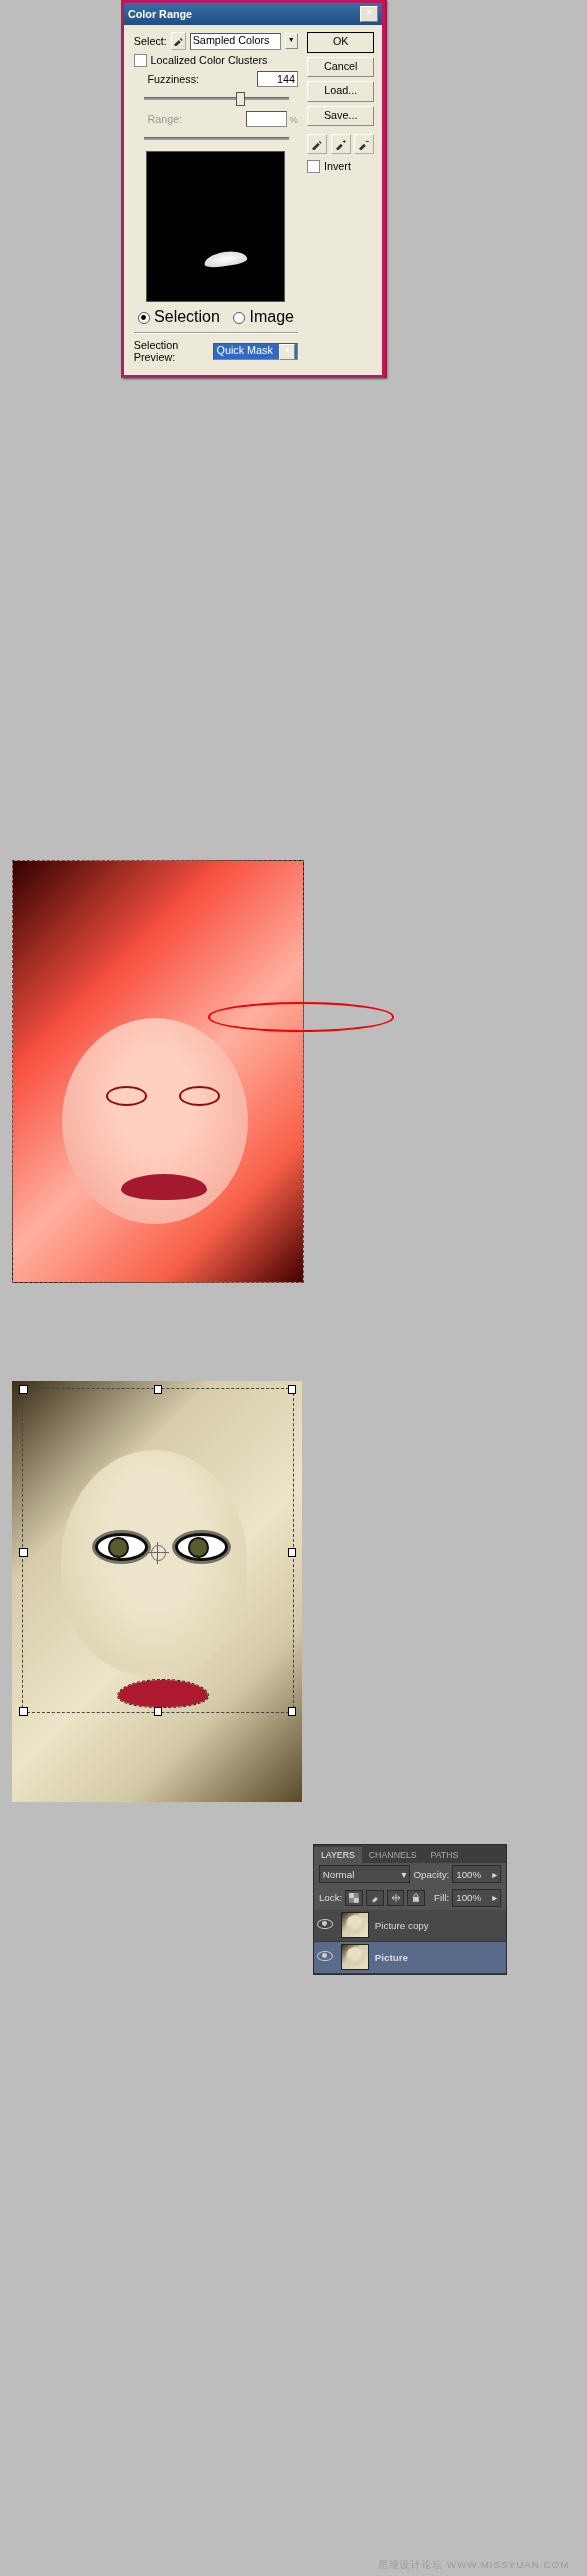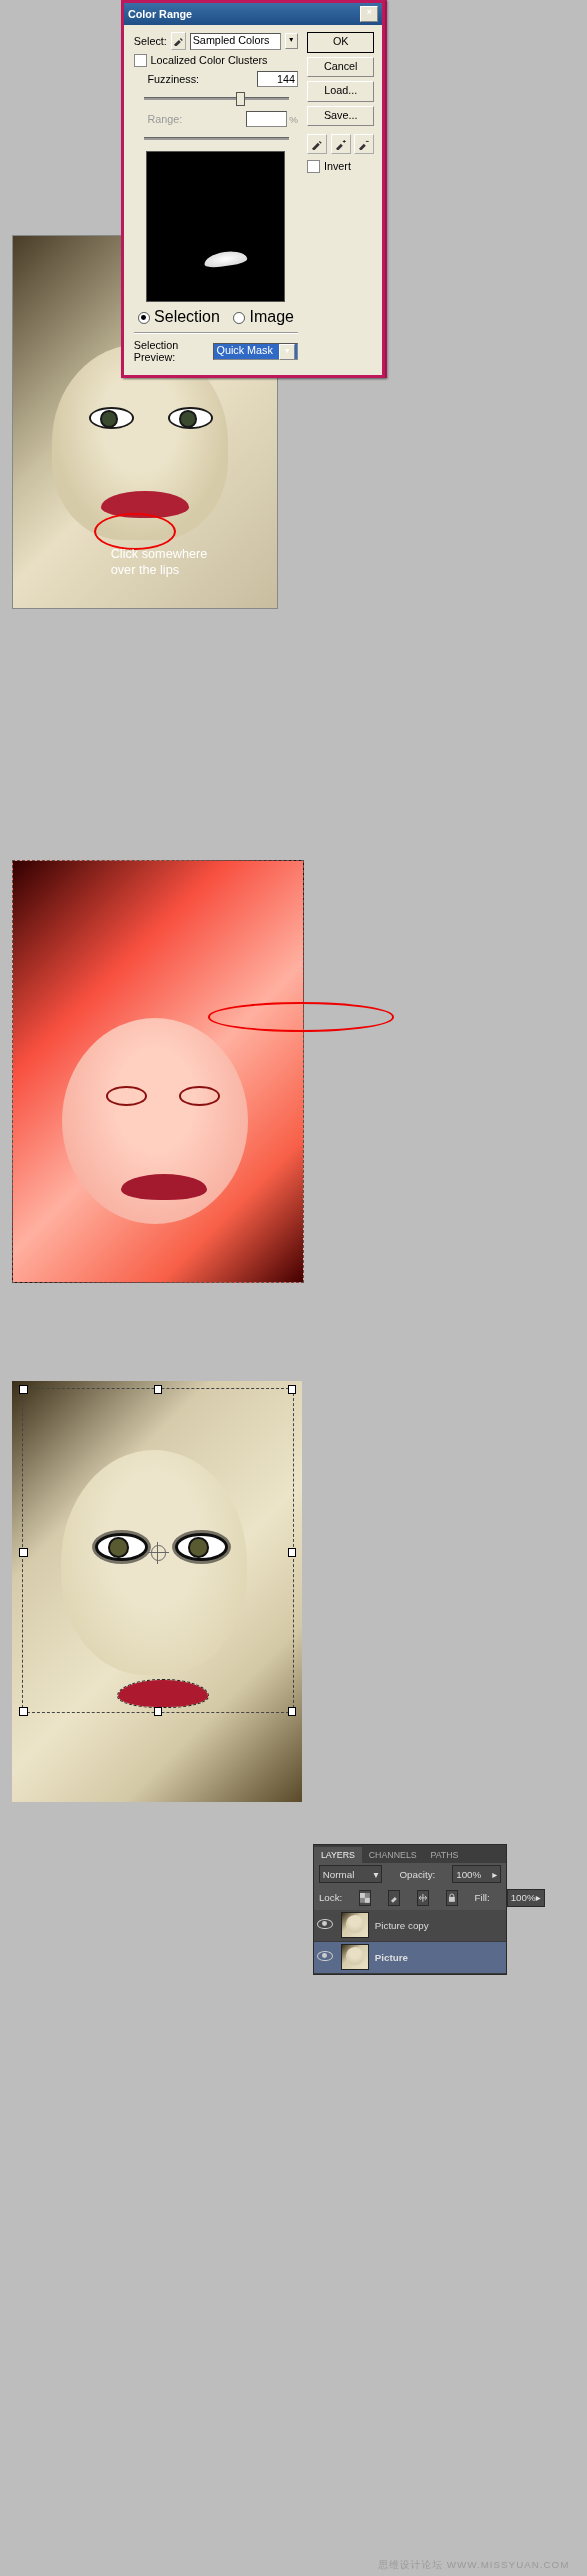--- a/index.html
+++ b/index.html
@@ -53,49 +53,40 @@
 .btncol{position:absolute;right:7.8px;top:7.8px;width:67px}
 .btn{height:18.6px;background:#ece9d8;border:1px solid #888;border-top-color:#fff;border-left-color:#fff;font-size:10.8px;text-align:center;line-height:16.6px;margin-bottom:3.9px}
 .toolrow{display:flex;gap:3.9px;justify-content:flex-end;margin:7.8px 0 5.9px}
 .tool{width:19.6px;height:17.6px;border:1px solid #aaa;border-top-color:#fff;border-left-color:#fff;background:#ece9d8;display:flex;align-items:center;justify-content:center}
 .red-oval{position:absolute;border:2px solid #e00;border-radius:50%}
 
 .panel{position:absolute;left:313px;top:1844px;width:192px;background:#535353;border:1px solid #2a2a2a;color:#ddd;font-size:9.8px}
 .ptabs{display:flex;background:#3d3d3d;height:17.6px;align-items:flex-end}
 .ptab{padding:2.9px 6.9px;color:#aaa;font-size:8.8px}
 .ptab.active{background:#535353;color:#eee}
-.prow{display:flex;align-items:center;gap:17px;padding:2.9px 4.9px}
+.prow{display:flex;align-items:center;gap:3px;padding:2.9px 4.9px}
 .psel{height:15.7px;background:#4a4a4a;border:1px solid #2a2a2a;font-size:9.8px;color:#ddd;padding:0 2.9px;display:flex;align-items:center;justify-content:space-between}
 .pico{width:15.7px;height:13.7px;border:1px solid #2a2a2a;background:#4a4a4a;display:inline-flex;align-items:center;justify-content:center}
 .layerlist{background:#484848}
 .layer{display:flex;align-items:center;height:31px;border-bottom:1px solid #3a3a3a}
 .layer.sel{background:#5a6a8a}
 .vis{width:21.5px;text-align:center}
 .lthumb{width:25.5px;height:23.5px;margin:0 5.9px;border:1px solid #222;background:linear-gradient(135deg,#3a2e18,#d6ccac 40%,#ece4c8)}
 .lthumb::after{content:"";display:block;margin:2px auto;width:17.6px;height:17.6px;background:radial-gradient(circle at 50% 35%,#e8dfc4 35%,#c8bd9f);border-radius:50%}
 .eyeico{display:inline-block;width:13.7px;height:8.8px;border:1px solid #ccc;border-radius:60% 60% 55% 55%;position:relative}
 .eyeico::after{content:"";position:absolute;left:3.9px;top:1px;width:4.9px;height:4.9px;background:#ccc;border-radius:50%}
 .watermark{position:absolute;left:0;bottom:3.9px;width:587px;text-align:right;padding-right:17.6px;box-sizing:border-box;color:#9a9a9a;font-size:9.8px;letter-spacing:1px}
 .disabled{color:#999}
 svg{display:block}
 </style>
 </head>
 <body>
 
 <div class="stage" style="height:2576px">
 
-  <div class="photo1">
-    <div class="eye1" style="left:76px"></div>
-    <div class="eye1" style="left:155px"></div>
-    <div class="lips1"></div>
-    <div class="anno-circle"></div>
-    <div class="anno-text">
-      <span>Click somewhere</span><br><span>over the lips</span>
-    </div>
-  </div>
 
   <div class="dialog" style="left:123px;top:0">
     <div class="titlebar">
       <span>Color Range</span>
       <span class="tbtn">×</span>
     </div>
     <div class="dbody">
       <div class="row">
         <span class="lbl">Select:</span>
         <span class="tool" style="width:15.7px;height:15.7px">

